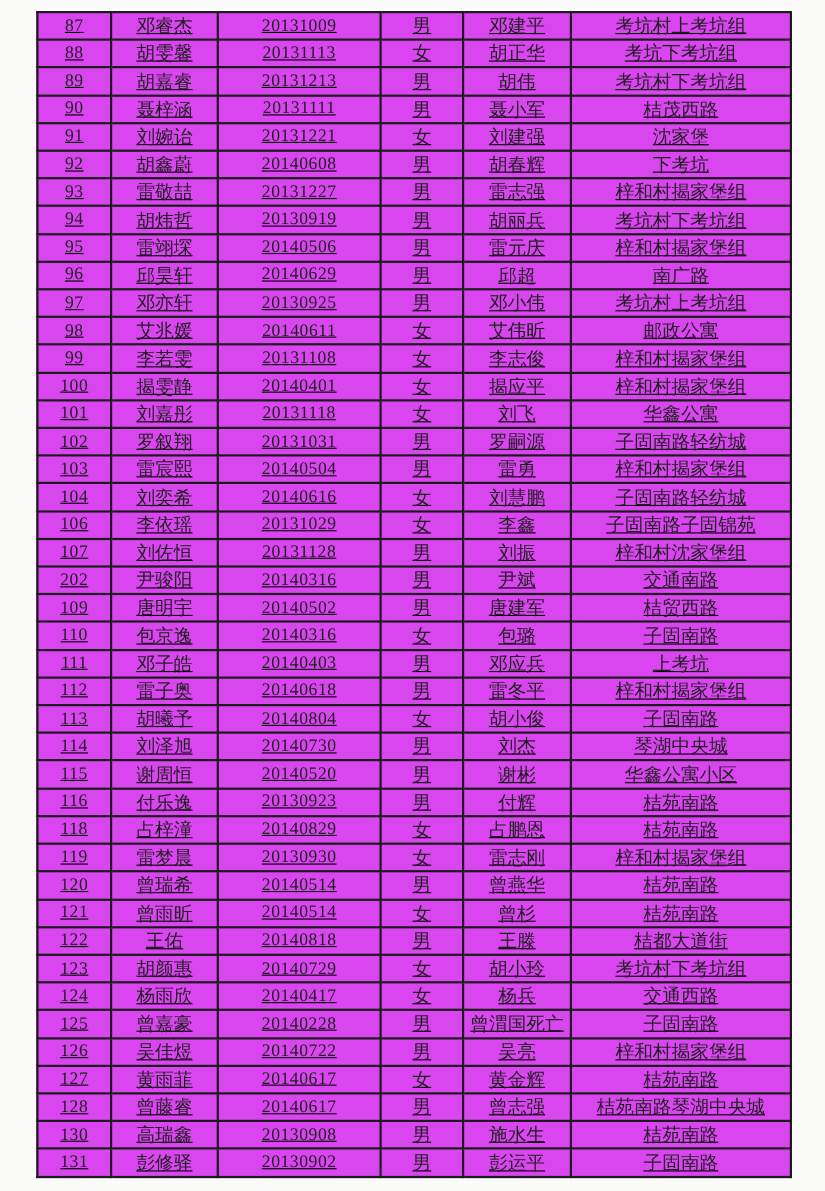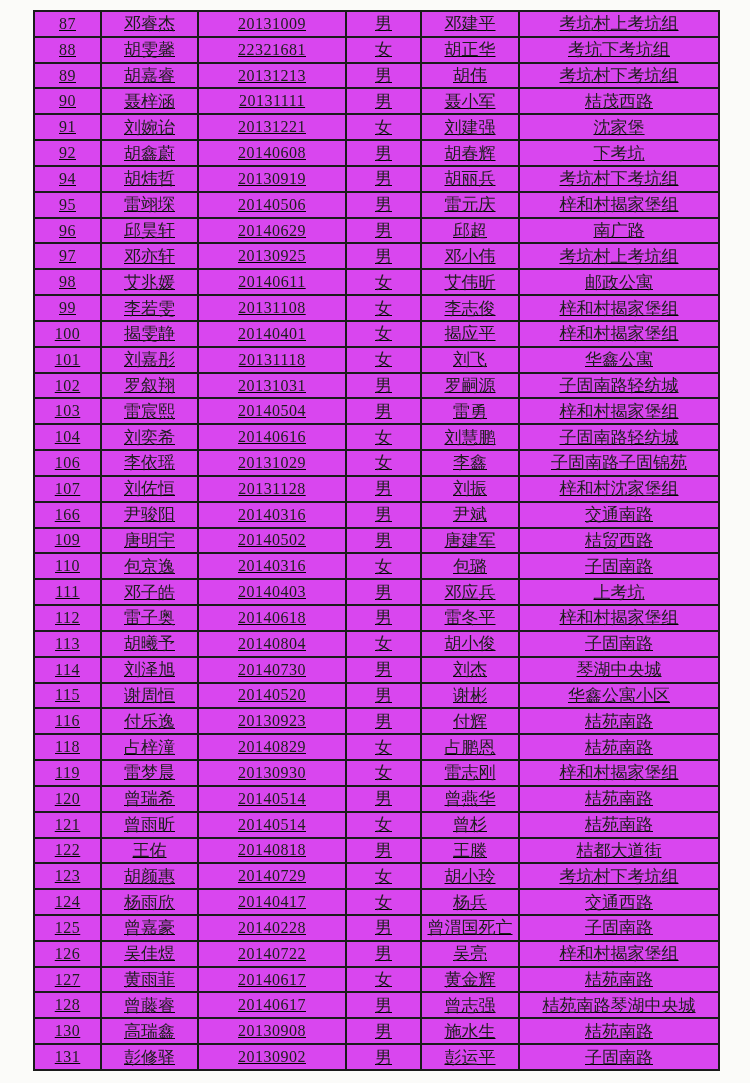--- a/index.html
+++ b/index.html
@@ -60,21 +60,21 @@
           <td class="c-no">87</td>
           <td class="c-name">邓睿杰</td>
           <td class="c-date">20131009</td>
           <td class="c-gender">男</td>
           <td class="c-parent">邓建平</td>
           <td class="c-address">考坑村上考坑组</td>
         </tr>
         <tr>
           <td class="c-no">88</td>
           <td class="c-name">胡雯馨</td>
-          <td class="c-date">22321681</td>
+          <td class="c-date">20131113</td>
           <td class="c-gender">女</td>
           <td class="c-parent">胡正华</td>
           <td class="c-address">考坑下考坑组</td>
         </tr>
         <tr>
           <td class="c-no">89</td>
           <td class="c-name">胡嘉睿</td>
           <td class="c-date">20131213</td>
           <td class="c-gender">男</td>
           <td class="c-parent">胡伟</td>
@@ -98,20 +98,28 @@
         </tr>
         <tr>
           <td class="c-no">92</td>
           <td class="c-name">胡鑫蔚</td>
           <td class="c-date">20140608</td>
           <td class="c-gender">男</td>
           <td class="c-parent">胡春辉</td>
           <td class="c-address">下考坑</td>
         </tr>
         <tr>
+          <td class="c-no">93</td>
+          <td class="c-name">雷敬喆</td>
+          <td class="c-date">20131227</td>
+          <td class="c-gender">男</td>
+          <td class="c-parent">雷志强</td>
+          <td class="c-address">梓和村揭家堡组</td>
+        </tr>
+        <tr>
           <td class="c-no">94</td>
           <td class="c-name">胡炜哲</td>
           <td class="c-date">20130919</td>
           <td class="c-gender">男</td>
           <td class="c-parent">胡丽兵</td>
           <td class="c-address">考坑村下考坑组</td>
         </tr>
         <tr>
           <td class="c-no">95</td>
           <td class="c-name">雷翊堔</td>
@@ -202,21 +210,21 @@
         </tr>
         <tr>
           <td class="c-no">107</td>
           <td class="c-name">刘佐恒</td>
           <td class="c-date">20131128</td>
           <td class="c-gender">男</td>
           <td class="c-parent">刘振</td>
           <td class="c-address">梓和村沈家堡组</td>
         </tr>
         <tr>
-          <td class="c-no">166</td>
+          <td class="c-no">202</td>
           <td class="c-name">尹骏阳</td>
           <td class="c-date">20140316</td>
           <td class="c-gender">男</td>
           <td class="c-parent">尹斌</td>
           <td class="c-address">交通南路</td>
         </tr>
         <tr>
           <td class="c-no">109</td>
           <td class="c-name">唐明宇</td>
           <td class="c-date">20140502</td>

